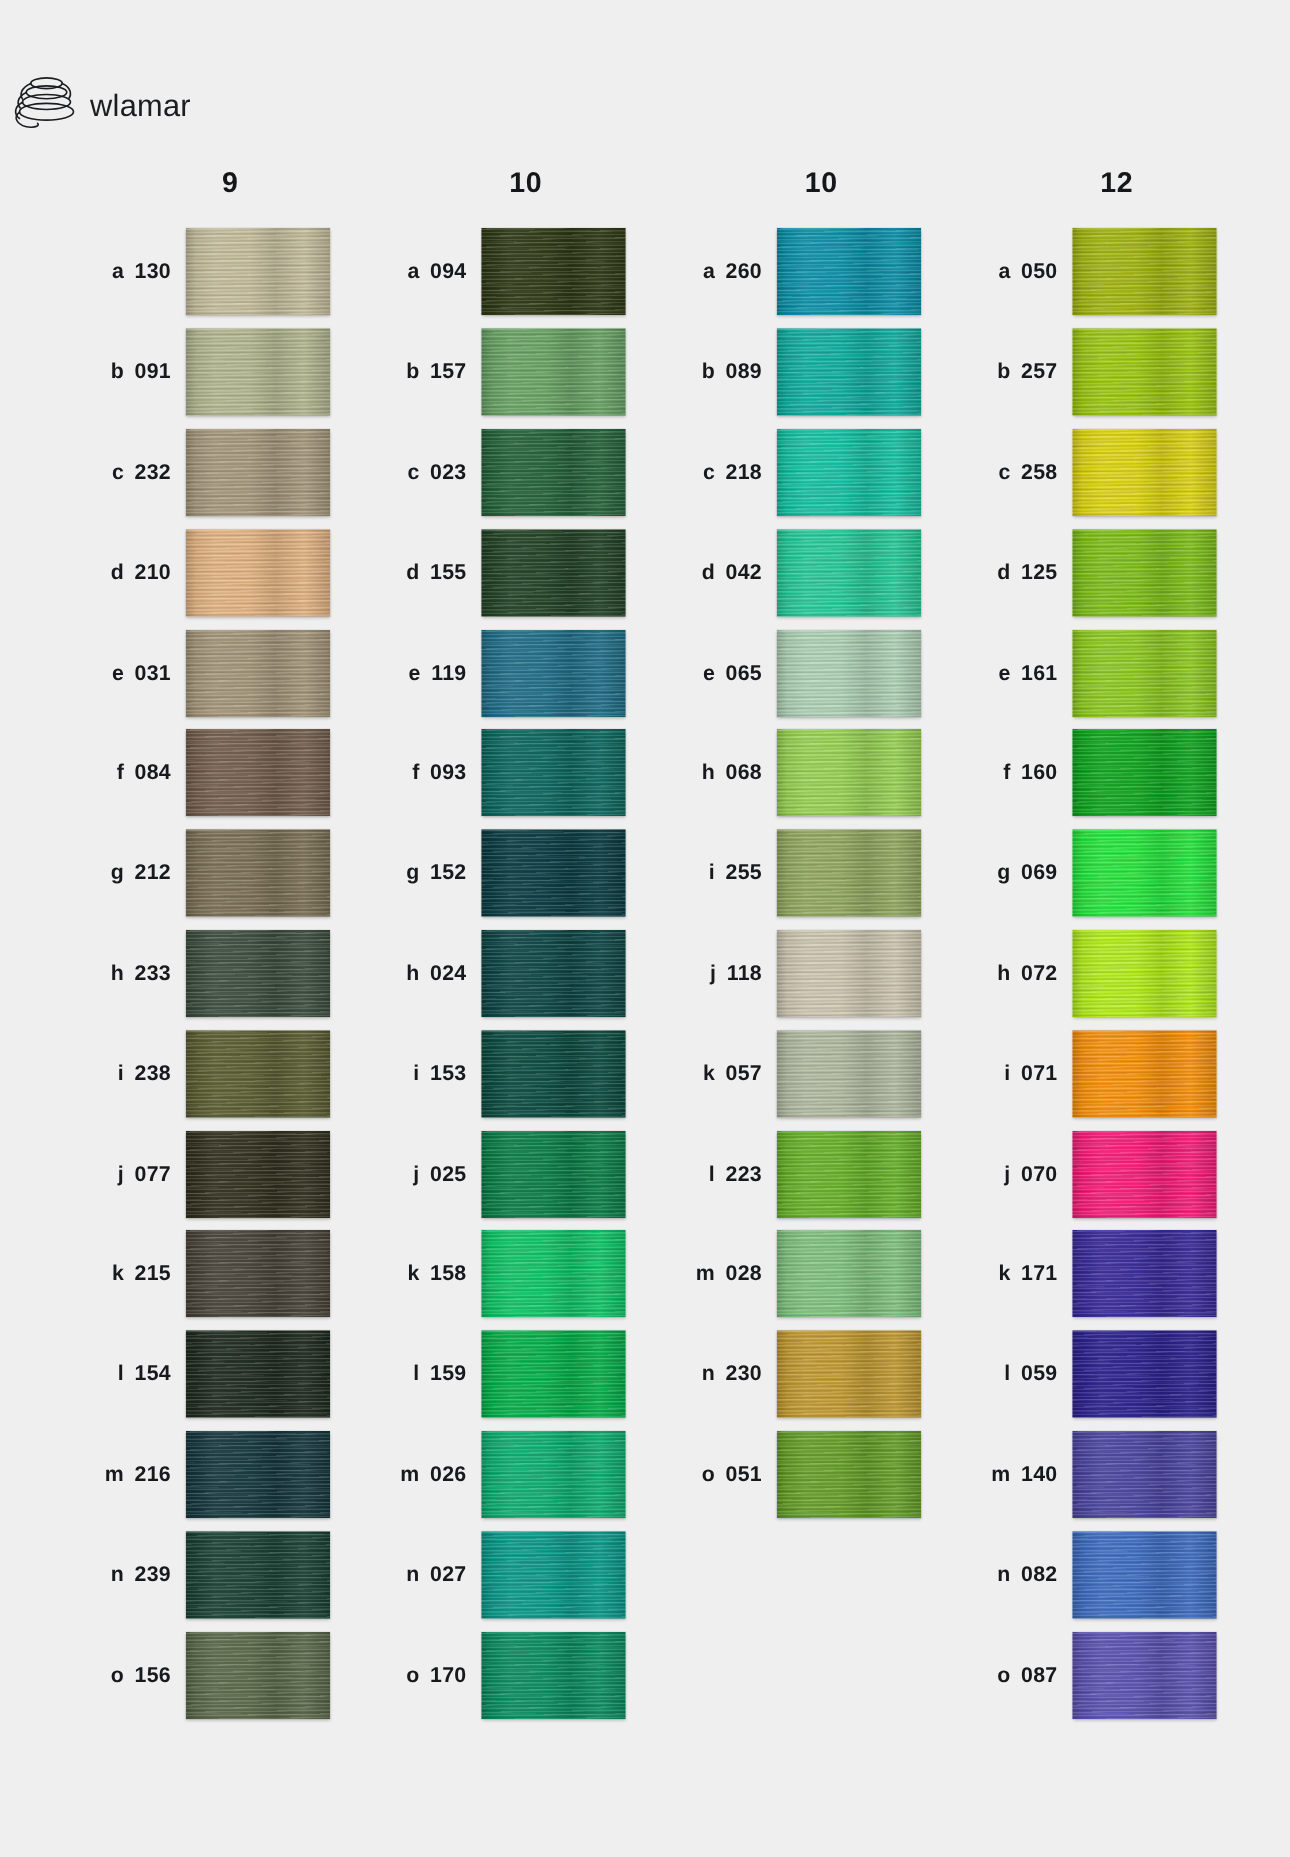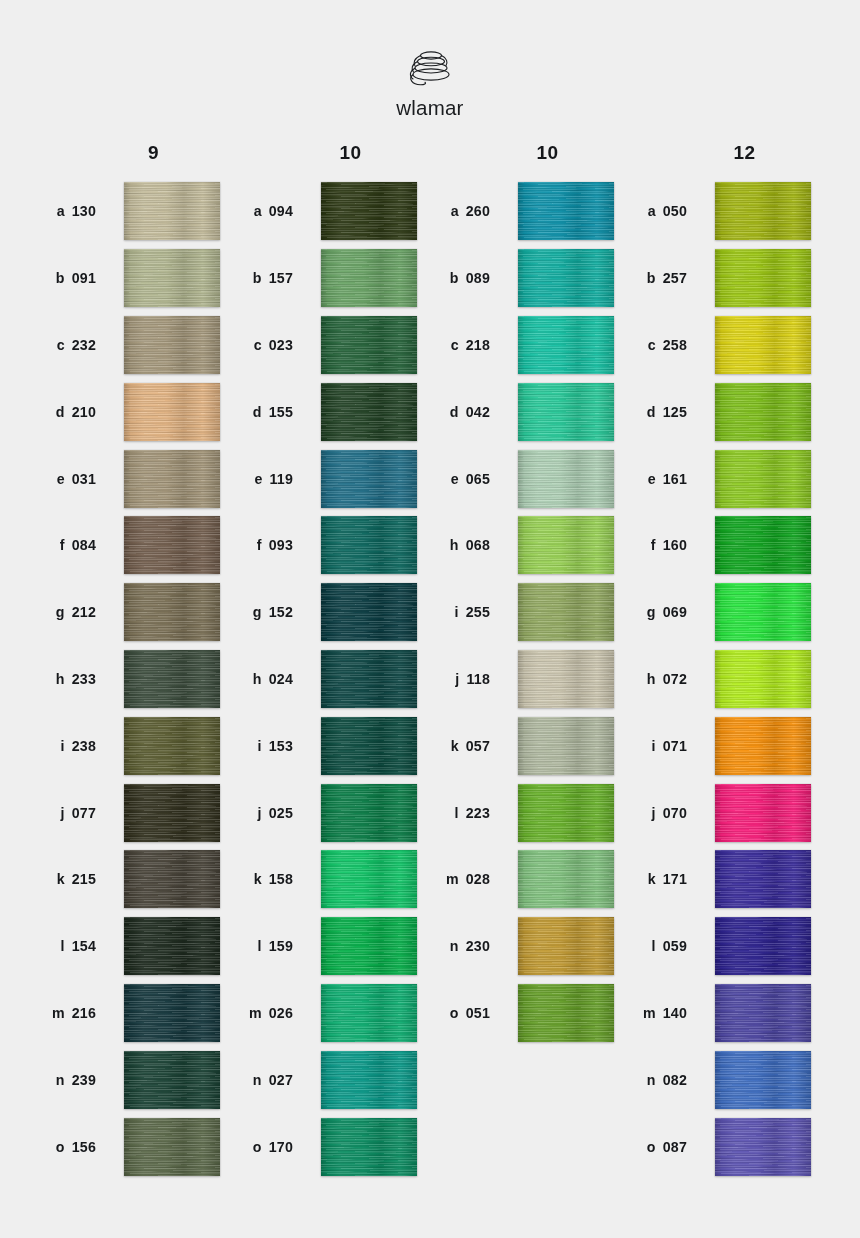--- a/index.html
+++ b/index.html
@@ -13,21 +13,21 @@
     color: #15171a;
     overflow: hidden;
     position: relative;
   }
 
   
   .brand {
     width: 100%;
     padding-top: 46px;
     display: flex;
-    flex-direction: column;
+    flex-direction: row;
     align-items: center;
   }
   .brand-mark {
     width: 60px;
     height: 44px;
     display: block;
   }
   .brand-name {
     margin-top: 6px;
     font-size: 20.5px;
@@ -62,21 +62,21 @@
   .row {
     display: flex;
     align-items: center;
     height: 66.8px;
     width: 100%;
   }
   .row-label {
     width: 88px;
     flex: 0 0 88px;
     text-align: right;
-    padding-right: 28px;
+    padding-right: 10px;
     font-size: 14.2px;
     font-weight: 700;
     color: #17191c;
     white-space: nowrap;
     letter-spacing: 0.2px;
   }
   .row-label .ltr { margin-right: 7px; font-weight: 700; }
 
   .swatch {
     position: relative;

